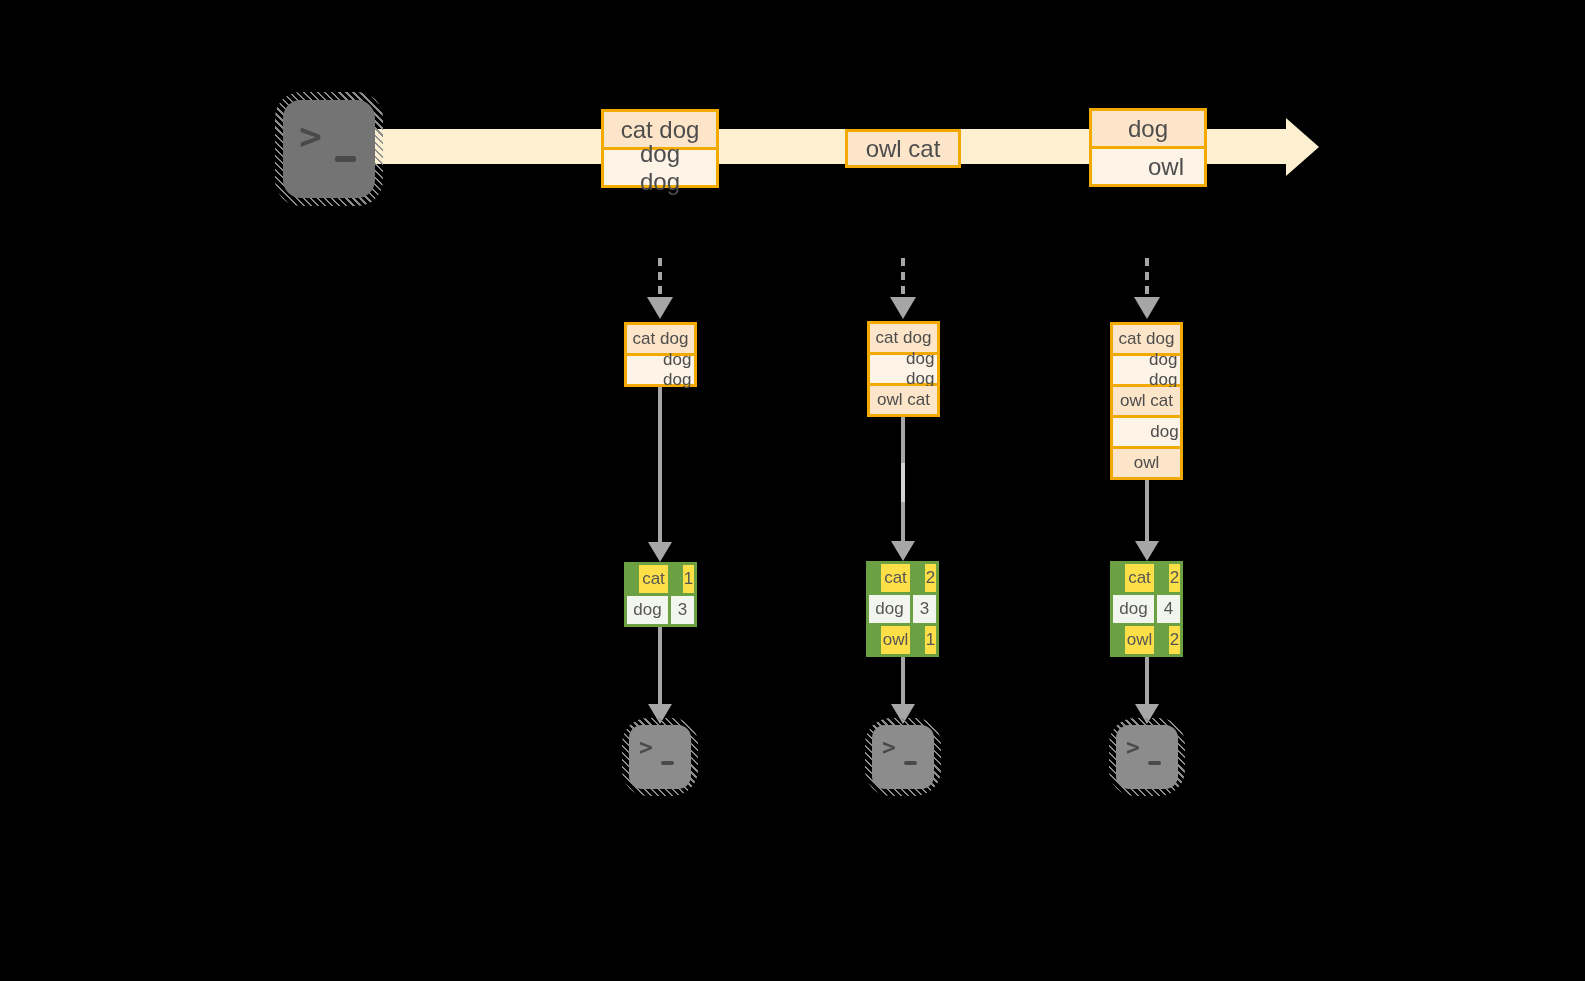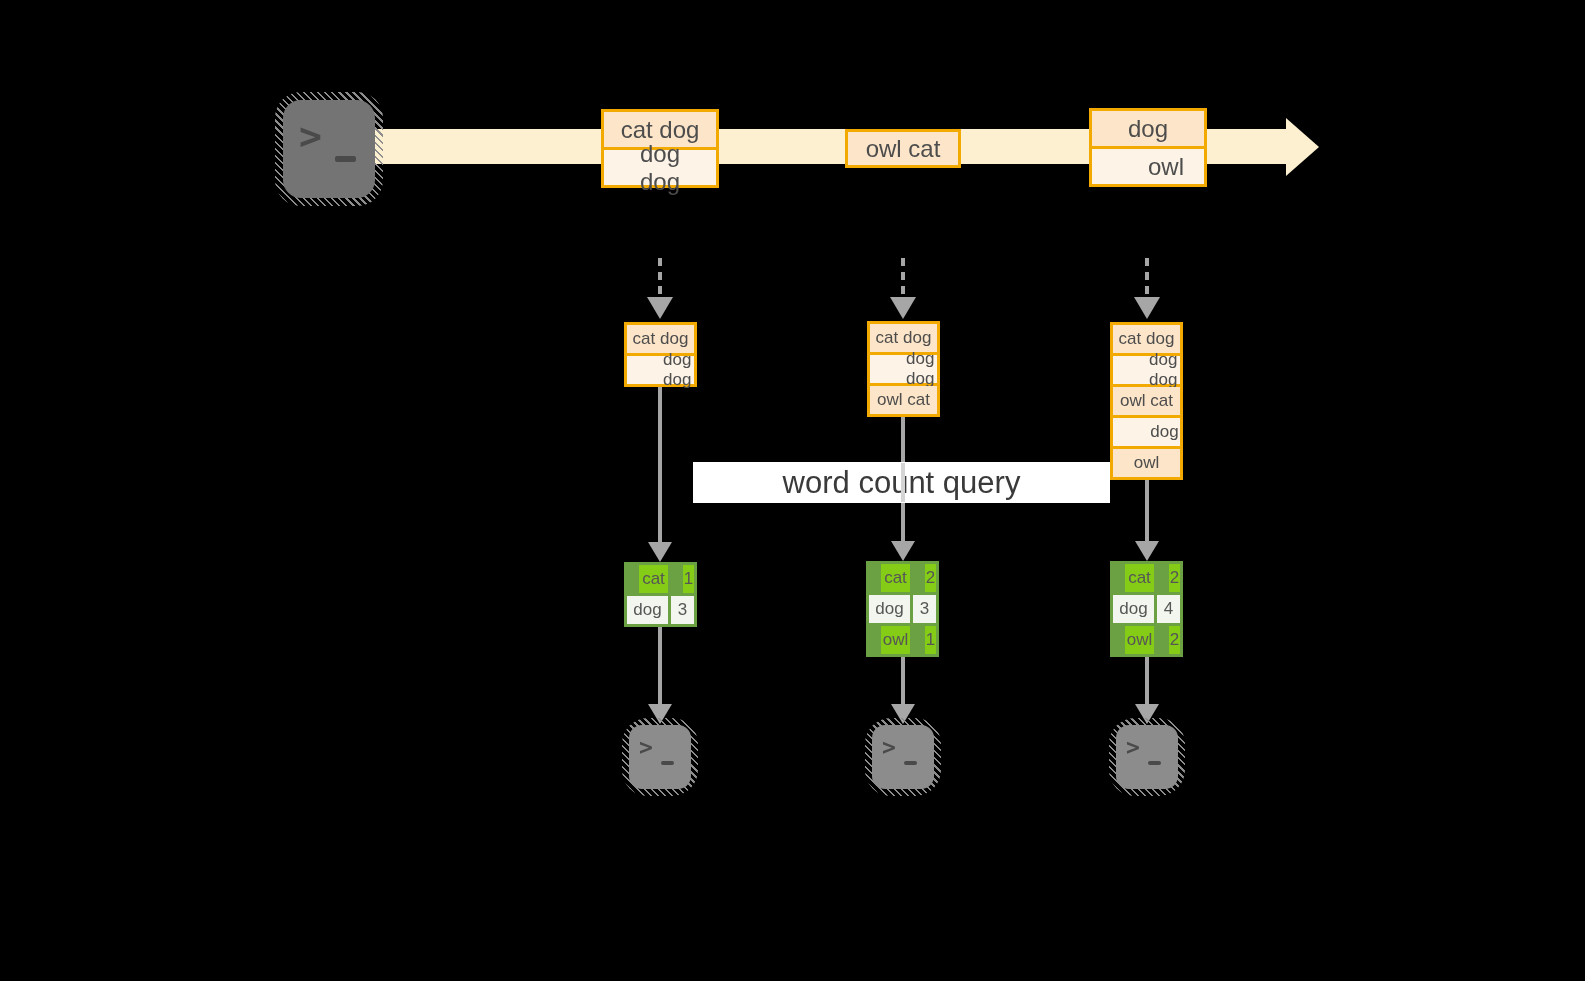--- a/index.html
+++ b/index.html
@@ -37,21 +37,21 @@
   .mbox .cell{display:flex;align-items:center;justify-content:center;
               font-size:17px;color:#4d4d4d;}
   .fill-dark{background:#fce5c8;}
   .fill-light{background:#fdf3e6;padding-left:36px;}
 
   
   .gtable{display:grid;grid-template-columns:41px 23px;grid-auto-rows:28px;gap:3px;
           background:#6ba142;border:3px solid #6ba142;z-index:2;}
   .gtable .cell{display:flex;align-items:center;justify-content:center;
                 font-size:17px;color:#565656;}
-  .g-dark{background:#84cc16;margin-left:12px;}
+  .g-dark{background:#fde047;margin-left:12px;}
   .g-light{background:#f3f6ee;}
 
   
   .vline{width:4px;background:#a6a6a6;z-index:1;}
   .vdash{width:0;border-left:4px dashed #a6a6a6;z-index:1;}
   .ahd{width:0;height:0;border-left:12px solid transparent;border-right:12px solid transparent;
        border-top:20px solid #a6a6a6;z-index:1;}
   .ahd-big{border-left-width:13px;border-right-width:13px;border-top-width:22px;}
 
   
@@ -111,23 +111,20 @@
     <div class="cell fill-dark">owl</div>
   </div>
 
   <div class="abs vline" style="left:658px;top:387px;height:155px"></div>
   <div class="abs ahd" style="left:648px;top:542px"></div>
   <div class="abs vline" style="left:901px;top:417px;height:124px"></div>
   <div class="abs ahd" style="left:891px;top:541px"></div>
   <div class="abs vline" style="left:1145px;top:480px;height:61px"></div>
   <div class="abs ahd" style="left:1135px;top:541px"></div>
 
-  <div class="abs query-band">
-    <span>word count query</span>
-  </div>
   <div class="abs query-cross"></div>
 
   <div class="abs gtable" style="left:624px;top:562px">
     <div class="cell g-dark">cat</div>
     <div class="cell g-dark">1</div>
     <div class="cell g-light">dog</div>
     <div class="cell g-light">3</div>
   </div>
   <div class="abs gtable" style="left:866px;top:561px">
     <div class="cell g-dark">cat</div>

